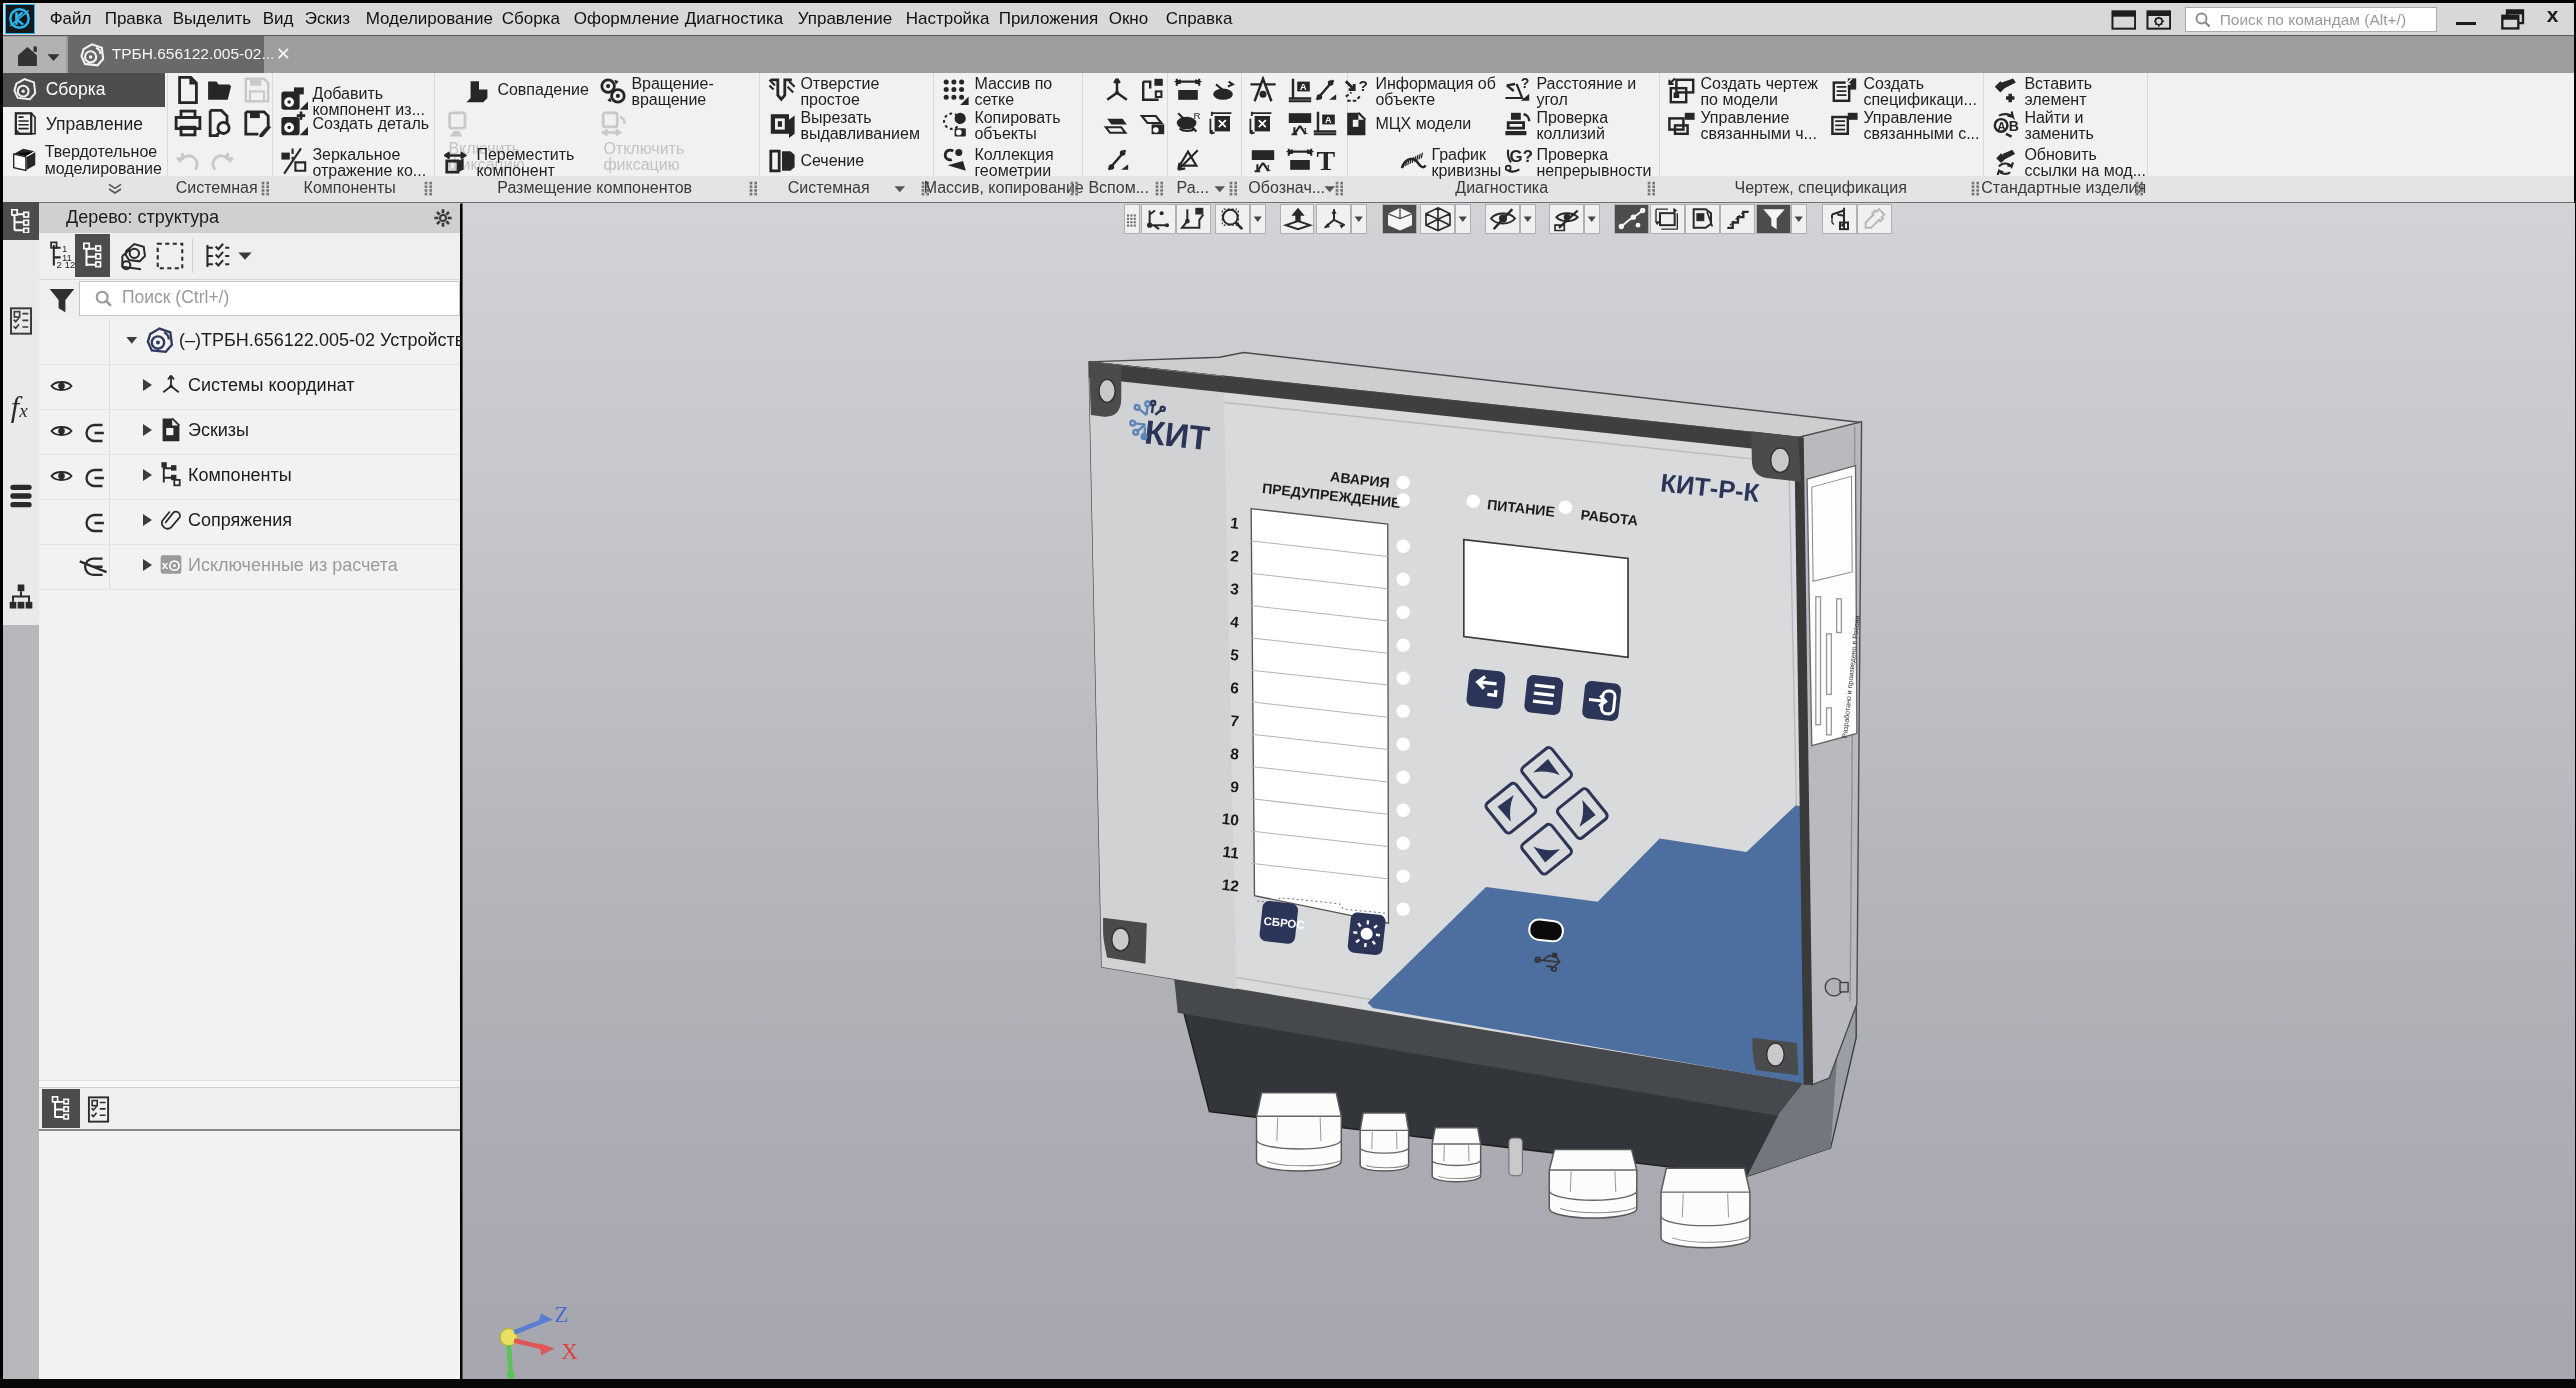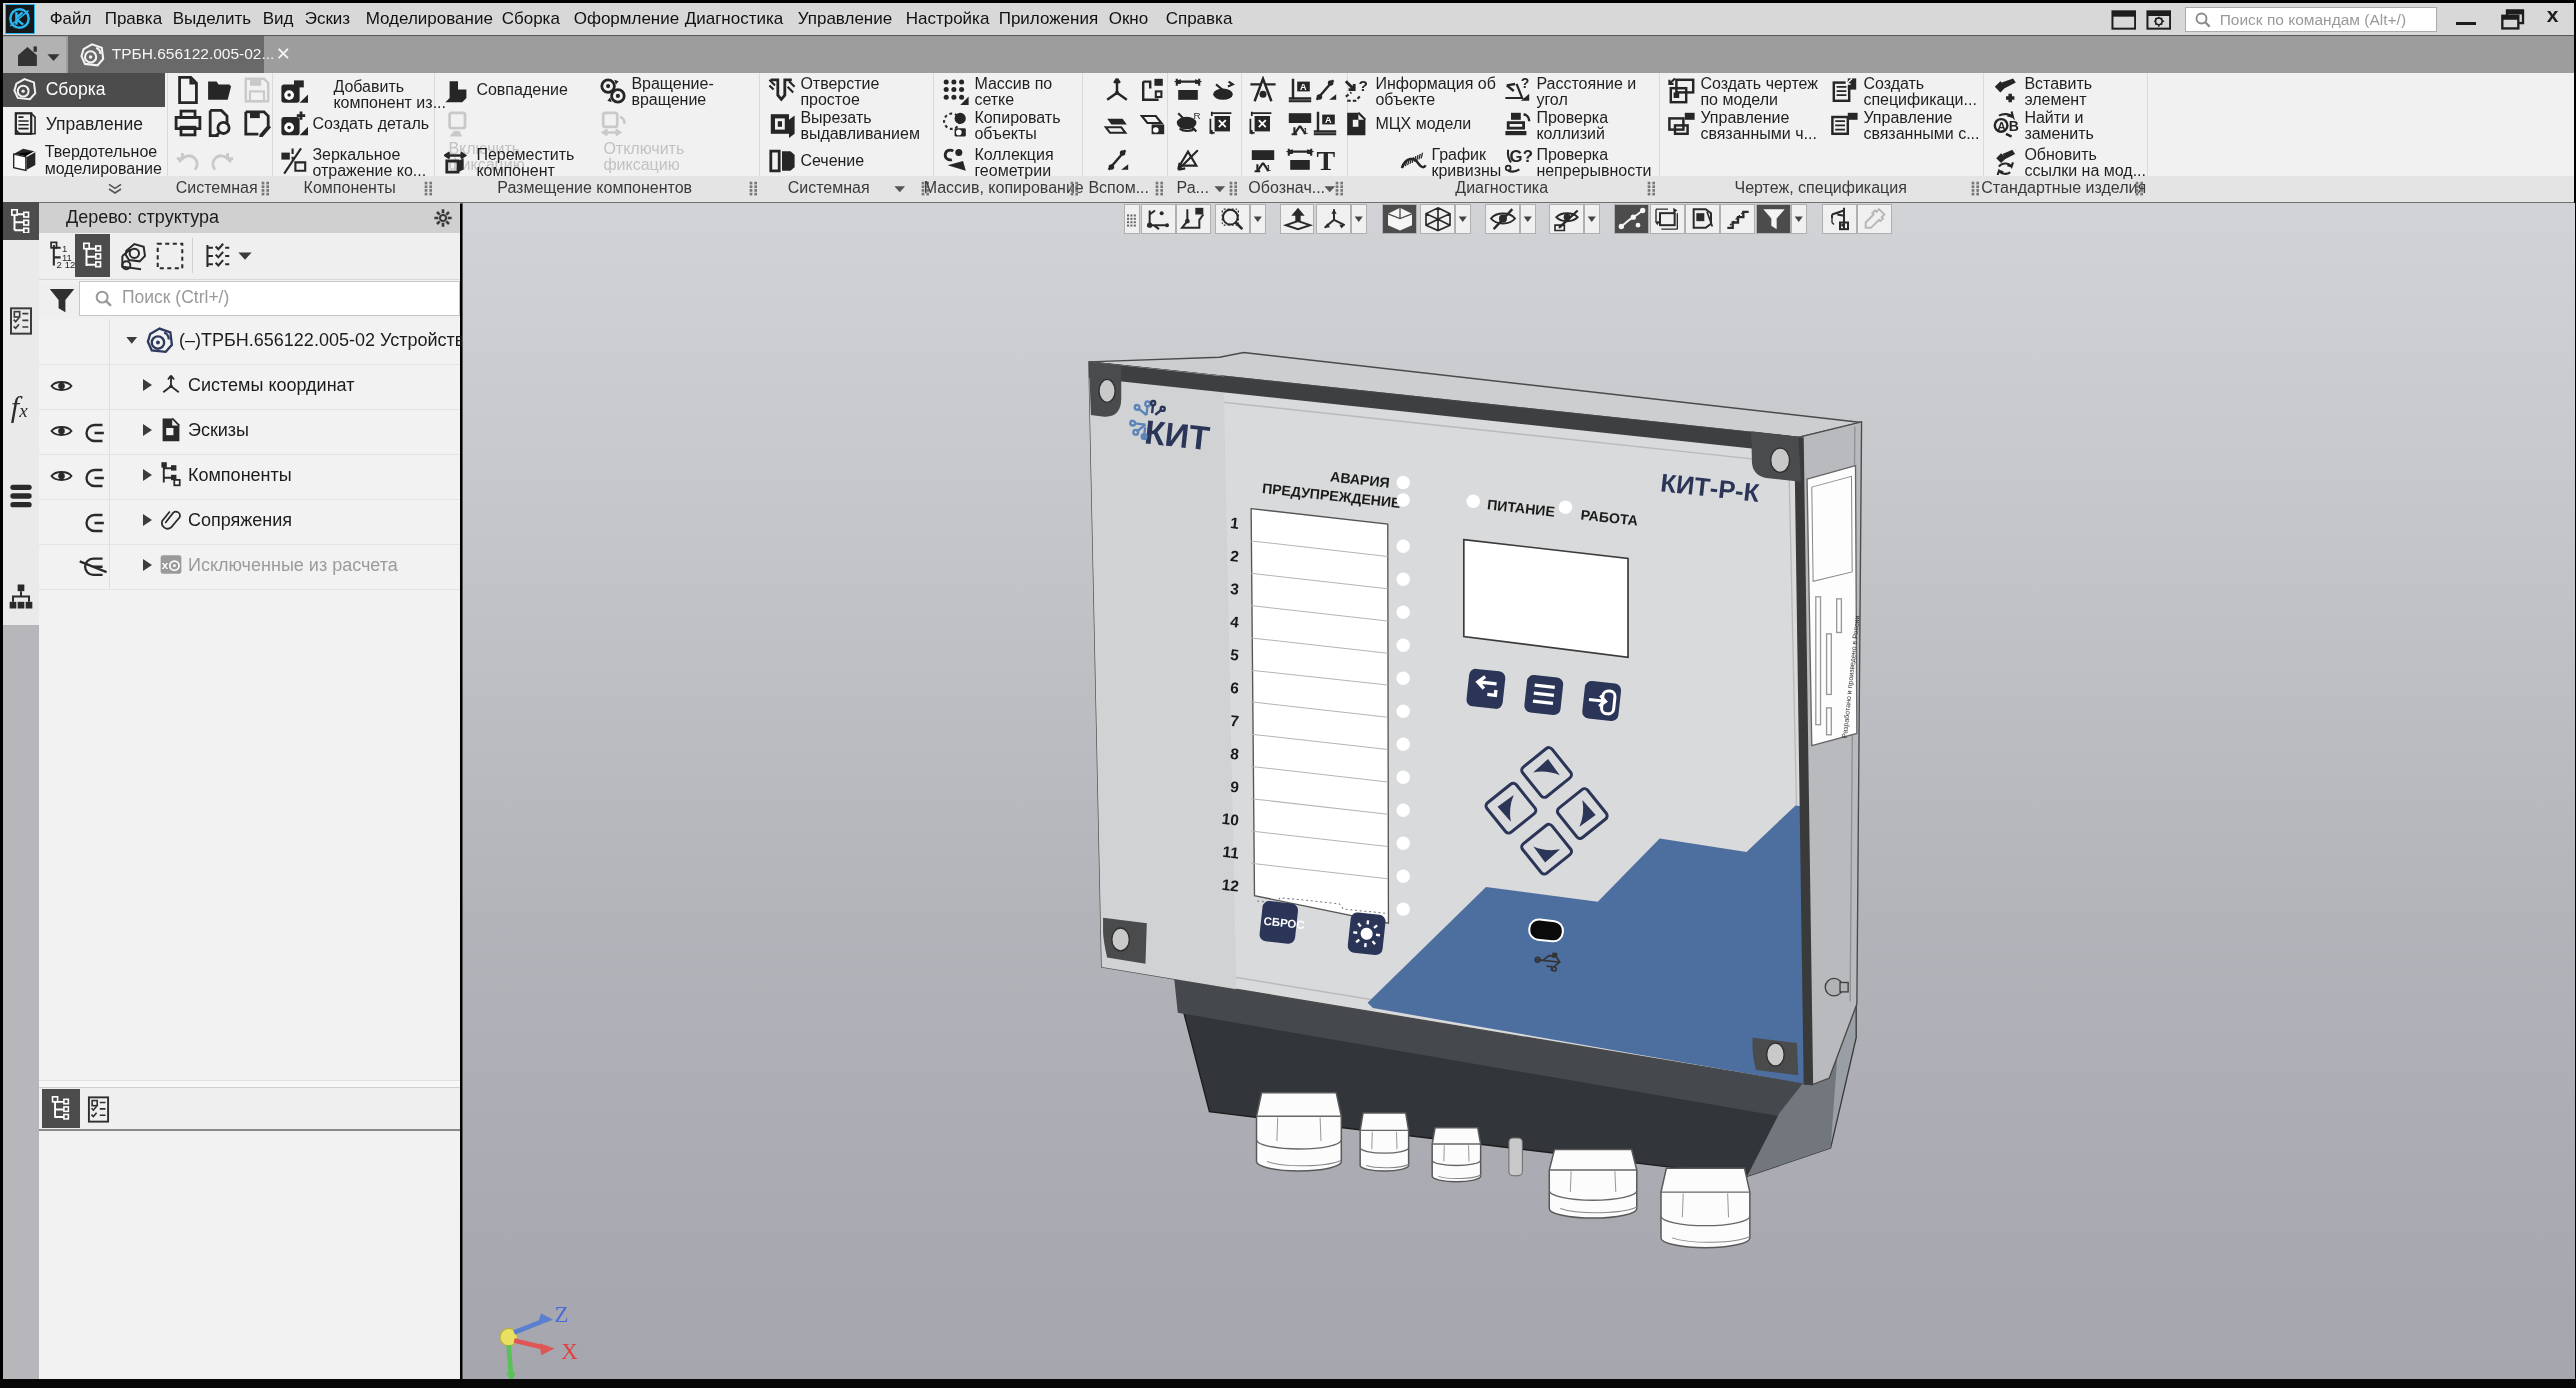--- a/index.html
+++ b/index.html
@@ -296,21 +296,21 @@
 <div class="rbtn" style="left:171px;top:73px;">
       <svg width="28" height="28" viewBox="0 0 40 40" style="">
         <path d="M30 34 A12 12 0 0 0 12 18 L7 23 M12 10 L12 18 L4 18" fill="none" stroke="#c9c9ca" stroke-width="4"></path>
       </svg>
     </div>
 <div class="rbtn" style="left:205px;top:73px;">
       <svg width="28" height="28" viewBox="0 0 40 40" style="">
         <path d="M10 34 A12 12 0 0 1 28 18 L33 23 M28 10 L28 18 L36 18" fill="none" stroke="#c9c9ca" stroke-width="4"></path>
       </svg>
     </div>
-<div class="rbtn" style="left:277px;top:5px;gap:21px;">
+<div class="rbtn" style="left:277px;top:12px;">
       <div style="margin-top:1.3px;"><svg width="28" height="28" viewBox="0 0 40 40" style="">
           <rect x="2" y="8" width="26" height="26" rx="4" fill="#262626"></rect>
           <circle cx="13" cy="23" r="7" fill="#fff"></circle>
           <circle cx="13" cy="23" r="2.5" fill="#262626"></circle>
           <rect x="20" y="2" width="14" height="10" fill="#262626"></rect>
           <path d="M28 34 L40 34 L40 22 Z" fill="#262626"></path>
         </svg></div>
       <div class="t" style="margin-top:0.7px;">Добавить<br>компонент из...</div>
     </div>
 <div class="rbtn" style="left:277px;top:36px;">
@@ -325,21 +325,21 @@
     </div>
 <div class="rbtn" style="left:277px;top:73px;">
       <div style="margin-top:1.3px;"><svg width="28" height="28" viewBox="0 0 40 40" style="">
           <path d="M2 8 h12 v10 h-12 Z" fill="#262626"></path>
           <path d="M30 2 L6 38" stroke="#262626" stroke-width="3"></path>
           <path d="M22 22 h14 v12 h-14 Z" fill="none" stroke="#262626" stroke-width="3"></path>
           <path d="M18 2 v8 M18 14 v4" stroke="#262626" stroke-width="3"></path>
         </svg></div>
       <div class="t" style="margin-top:0.7px;">Зеркальное<br>отражение ко...</div>
     </div>
-<div class="rbtn" style="left:441px;top:2.7px;">
+<div class="rbtn" style="left:462px;top:2.7px;">
       <div style="margin-top:1.3px;"><svg width="28" height="28" viewBox="0 0 40 40" style="">
           <path d="M8 6 H20 V18 H32 V30 H8 Z" fill="#262626"></path>
           <path d="M8 30 L2 36 H26 L32 30" fill="#262626"></path>
         </svg></div>
       <div class="t" style="margin-top:6.7px;">Совпадение</div>
     </div>
 <div class="rbtn gray" style="left:441px;top:36px;">
       <div style="margin-top:1.3px;"><svg width="28" height="28" viewBox="0 0 40 40" style="">
           <rect x="8" y="4" width="22" height="22" rx="3" fill="none" stroke="#c9c9ca" stroke-width="4"></rect>
           <path d="M14 30 l-6 8 h18 l-4 -8" fill="#c9c9ca"></path>

